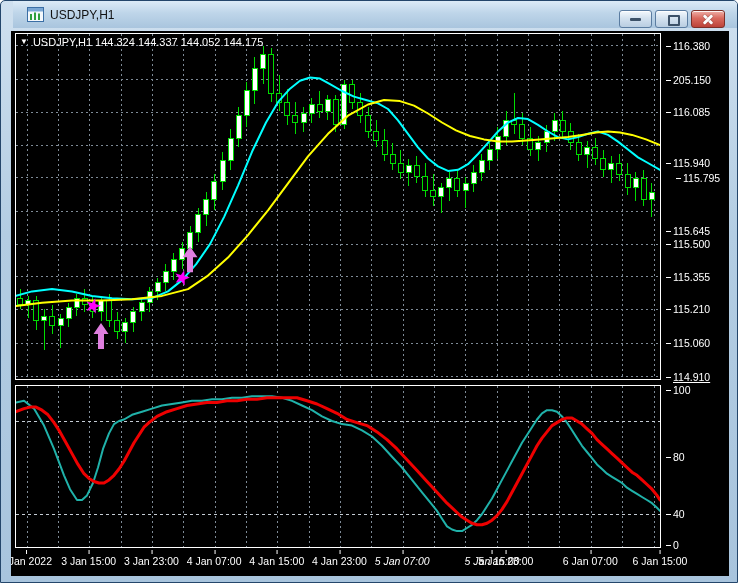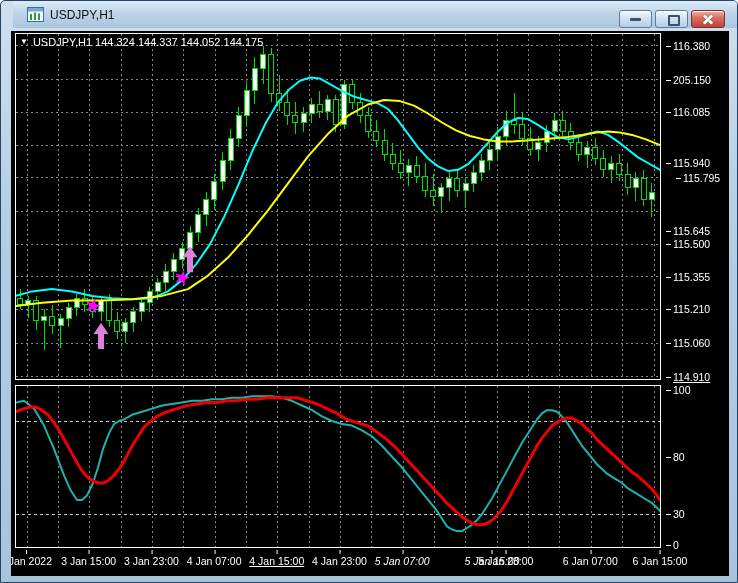--- a/index.html
+++ b/index.html
@@ -474,29 +474,29 @@
         <div class="ylabel" style="top: 173.454px; margin-top: 20px;">115.645</div>
         <div class="ylabel" style="top: 206.108px;">115.500</div>
         <div class="ylabel" style="top: 238.761px;">115.355</div>
         <div class="ylabel" style="top: 271.414px;">115.210</div>
         <div class="ylabel" style="top: 305.194px;">115.060</div>
         <div class="ylabel" style="top: 338.973px; text-decoration: underline;">114.910</div>
       </div>
     <div id="stoch-axis">
         <div class="ylabel" style="top: 352px;">100</div>
         <div class="ylabel" style="top: 391px; margin-top: 28px;">80</div>
-        <div class="ylabel" style="top: 476px;">30</div>
+        <div class="ylabel" style="top: 476px;">40</div>
         <div class="ylabel" style="top: 507px;">0</div>
       </div>
     <div id="time-axis">
         <div class="xlabel" style="left: 15px;">3 Jan 2022</div>
         <div class="xlabel" style="left: 77.7px; text-align: center;">3 Jan 15:00</div>
         <div class="xlabel" style="left: 140.4px;">3 Jan 23:00</div>
         <div class="xlabel" style="left: 203.1px;">4 Jan 07:00</div>
-        <div class="xlabel" style="left: 265.8px; text-decoration: underline;">4 Jan 15:00</div>
+        <div class="xlabel" style="left: 265.8px;">4 Jan 15:00</div>
         <div class="xlabel" style="left: 328.5px;">4 Jan 23:00</div>
         <div class="xlabel" style="left: 391.2px; font-style: italic;">5 Jan 07:00</div>
         <div class="xlabel" style="left: 481px; font-style: italic;">5 Jan 15:00</div>
         <div class="xlabel" style="left: 495px;">5 Jan 23:00</div>
         <div class="xlabel" style="left: 579.3px;">6 Jan 07:00</div>
         <div class="xlabel" style="left: 642px; margin-left: 7px;">6 Jan 15:00</div>
       </div>
   </div>
 </div>
 

